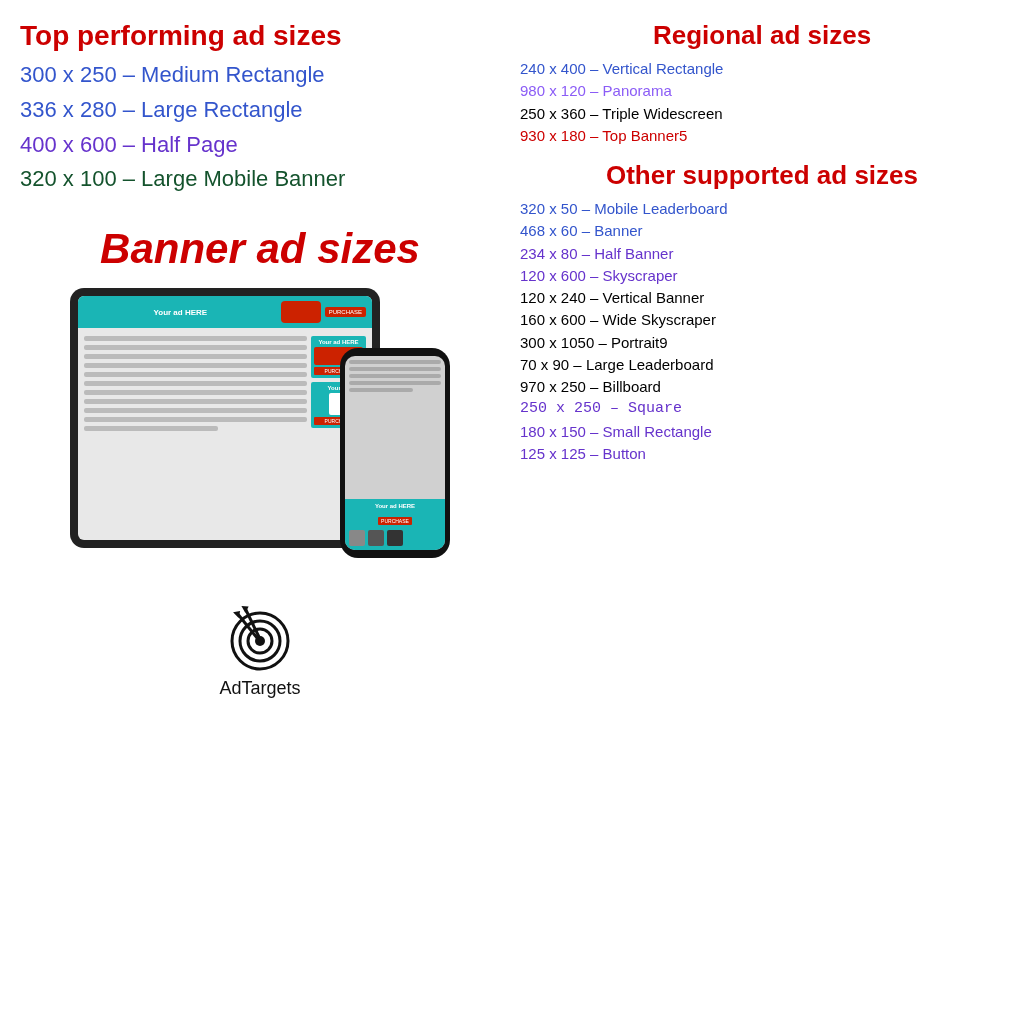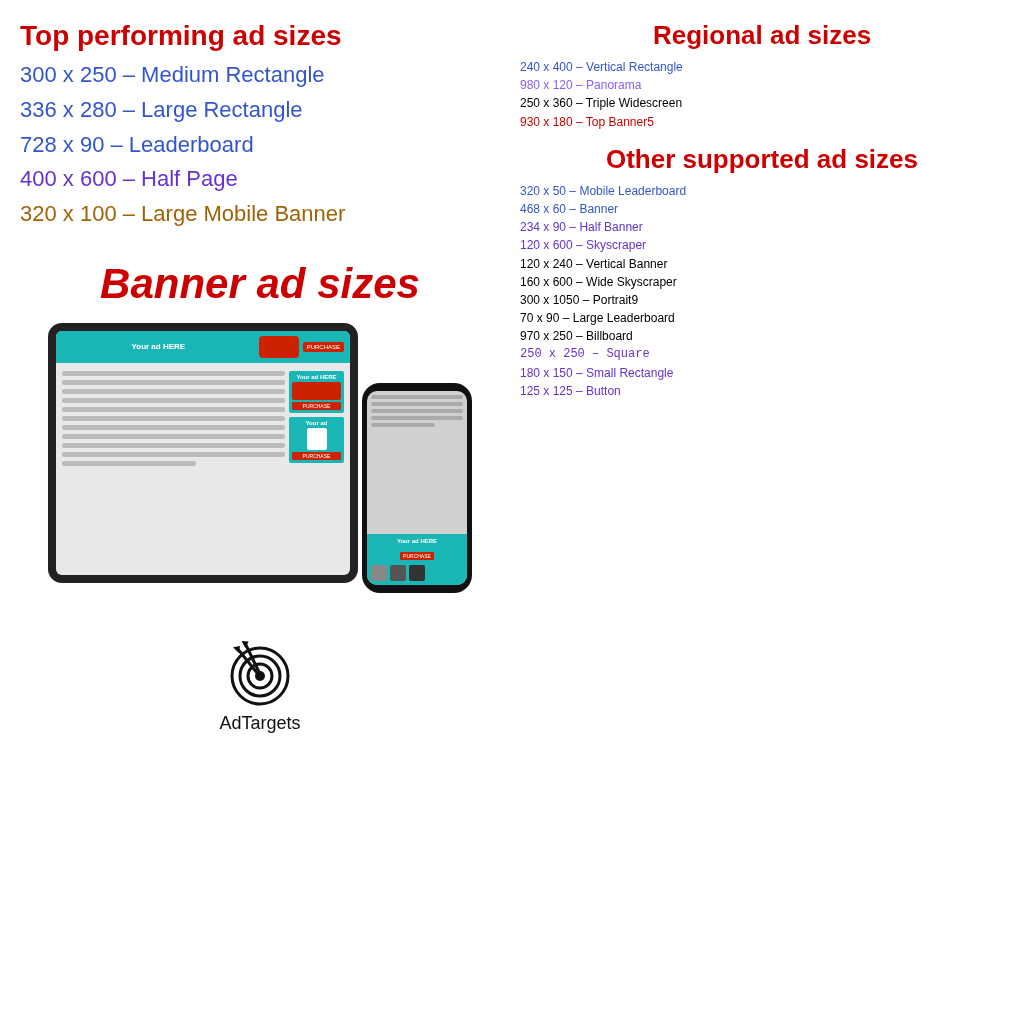--- a/index.html
+++ b/index.html
@@ -44,21 +44,21 @@
     }
     .banner-title {
       color: #cc0000;
       font-size: 42px;
       font-weight: bold;
       margin-bottom: 15px;
       font-style: italic;
     }
     .device-illustration {
       position: relative;
-      width: 424px;
+      width: 380px;
       height: 300px;
       margin: 0 auto;
     }
     
     .tablet {
       position: absolute;
       left: 0;
       top: 0;
       width: 310px;
       height: 260px;
@@ -245,40 +245,39 @@
     }
     .other-title {
       color: #cc0000;
       font-size: 26px;
       font-weight: bold;
       text-align: center;
       margin-bottom: 8px;
       margin-top: 14px;
     }
     .ad-size-item-right {
-      font-size: 12px;
+      font-size: 15px;
       margin-bottom: 2px;
       line-height: 1.35;
     }
   </style>
 </head>
 <body>
 
 <div class="container">
 
   <div class="left-column">
 
     <div>
       <div class="top-performing-title">Top performing ad sizes</div>
       <div id="top-performing-list">
           <div class="ad-size-item" style="color: rgb(51, 85, 204);">300 x 250 – Medium Rectangle</div>
           <div class="ad-size-item" style="color: rgb(51, 85, 204);">336 x 280 – Large Rectangle</div>
-          <div class="ad-size-item" style="color: rgb(51, 85, 204);">728 x 90 – Leaderboard</div>
           <div class="ad-size-item" style="color: rgb(102, 51, 204);">400 x 600 – Half Page</div>
-          <div class="ad-size-item" style="color: #a16207;">320 x 100 – Large Mobile Banner</div>
+          <div class="ad-size-item" style="color: #14532d;">320 x 100 – Large Mobile Banner</div>
         </div>
     </div>
 
     <div class="banner-section">
       <div class="banner-title">Banner ad sizes</div>
 
       <div class="device-illustration">
 
         <div class="tablet">
           <div class="tablet-screen">
@@ -372,21 +371,21 @@
           <div class="ad-size-item-right" style="color: rgb(0, 0, 0);">250 x 360 – Triple Widescreen</div>
           <div class="ad-size-item-right" style="color: rgb(204, 0, 0);">930 x 180 – Top Banner5</div>
         </div>
     </div>
 
     <div>
       <div class="other-title">Other supported ad sizes</div>
       <div id="other-list">
           <div class="ad-size-item-right" style="color: rgb(51, 85, 204);">320 x 50 – Mobile Leaderboard</div>
           <div class="ad-size-item-right" style="color: rgb(51, 85, 204);">468 x 60 – Banner</div>
-          <div class="ad-size-item-right" style="color: rgb(102, 51, 204);">234 x 90 – Half Banner</div>
+          <div class="ad-size-item-right" style="color: rgb(102, 51, 204);">234 x 80 – Half Banner</div>
           <div class="ad-size-item-right" style="color: rgb(102, 51, 204);">120 x 600 – Skyscraper</div>
           <div class="ad-size-item-right" style="color: rgb(0, 0, 0);">120 x 240 – Vertical Banner</div>
           <div class="ad-size-item-right" style="color: rgb(0, 0, 0);">160 x 600 – Wide Skyscraper</div>
           <div class="ad-size-item-right" style="color: rgb(0, 0, 0);">300 x 1050 – Portrait9</div>
           <div class="ad-size-item-right" style="color: rgb(0, 0, 0);">70 x 90 – Large Leaderboard</div>
           <div class="ad-size-item-right" style="color: rgb(0, 0, 0);">970 x 250 – Billboard</div>
           <div class="ad-size-item-right" style="color: rgb(102, 51, 204); font-family: Liberation Mono, monospace;">250 x 250 – Square</div>
           <div class="ad-size-item-right" style="color: rgb(102, 51, 204);">180 x 150 – Small Rectangle</div>
           <div class="ad-size-item-right" style="color: rgb(102, 51, 204);">125 x 125 – Button</div>
         </div>

